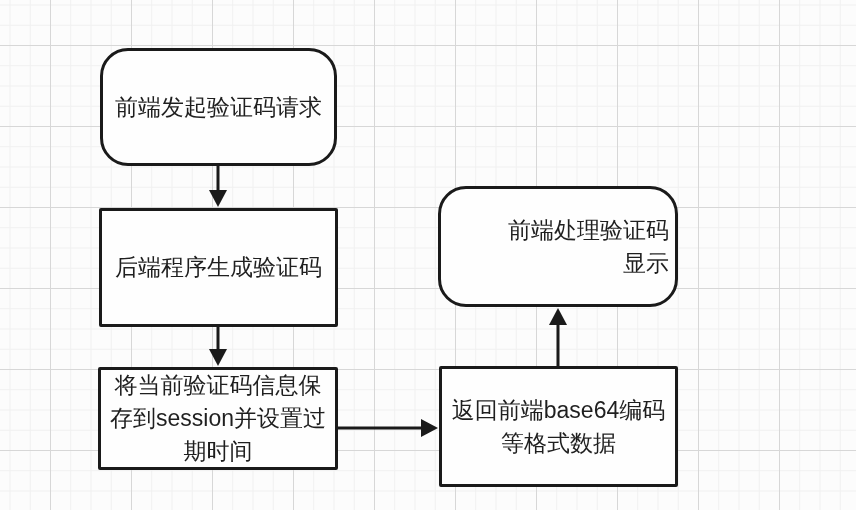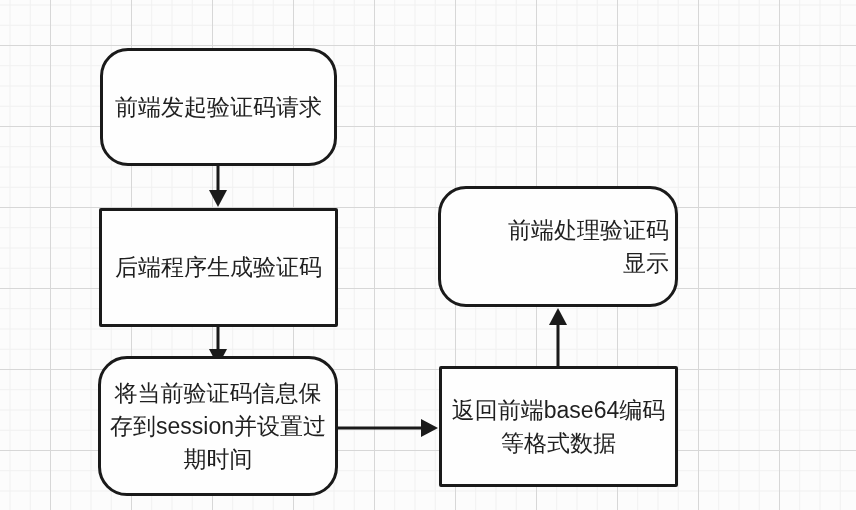--- a/index.html
+++ b/index.html
@@ -51,21 +51,21 @@
     text-align: right;
   }
   .node.rect {
     border-radius: 2px;
   }
   .node-label {
     white-space: pre-line;
   }
   #node-1 { left: 100px; top: 48px;  width: 237px; height: 118px; }
   #node-2 { left: 99px;  top: 208px; width: 239px; height: 119px; }
-  #node-3 { left: 98px;  top: 356px; width: 240px; height: 140px; border-radius: 29px; }
+  #node-3 { left: 98px;  top: 367px; width: 240px; height: 103px; }
   #node-4 { left: 439px; top: 366px; width: 239px; height: 121px; }
   #node-5 { left: 438px; top: 186px; width: 240px; height: 121px; padding-left: 46px; }
   .edges-layer {
     position: absolute;
     left: 0;
     top: 0;
     width: 856px;
     height: 510px;
     pointer-events: none;
   }

